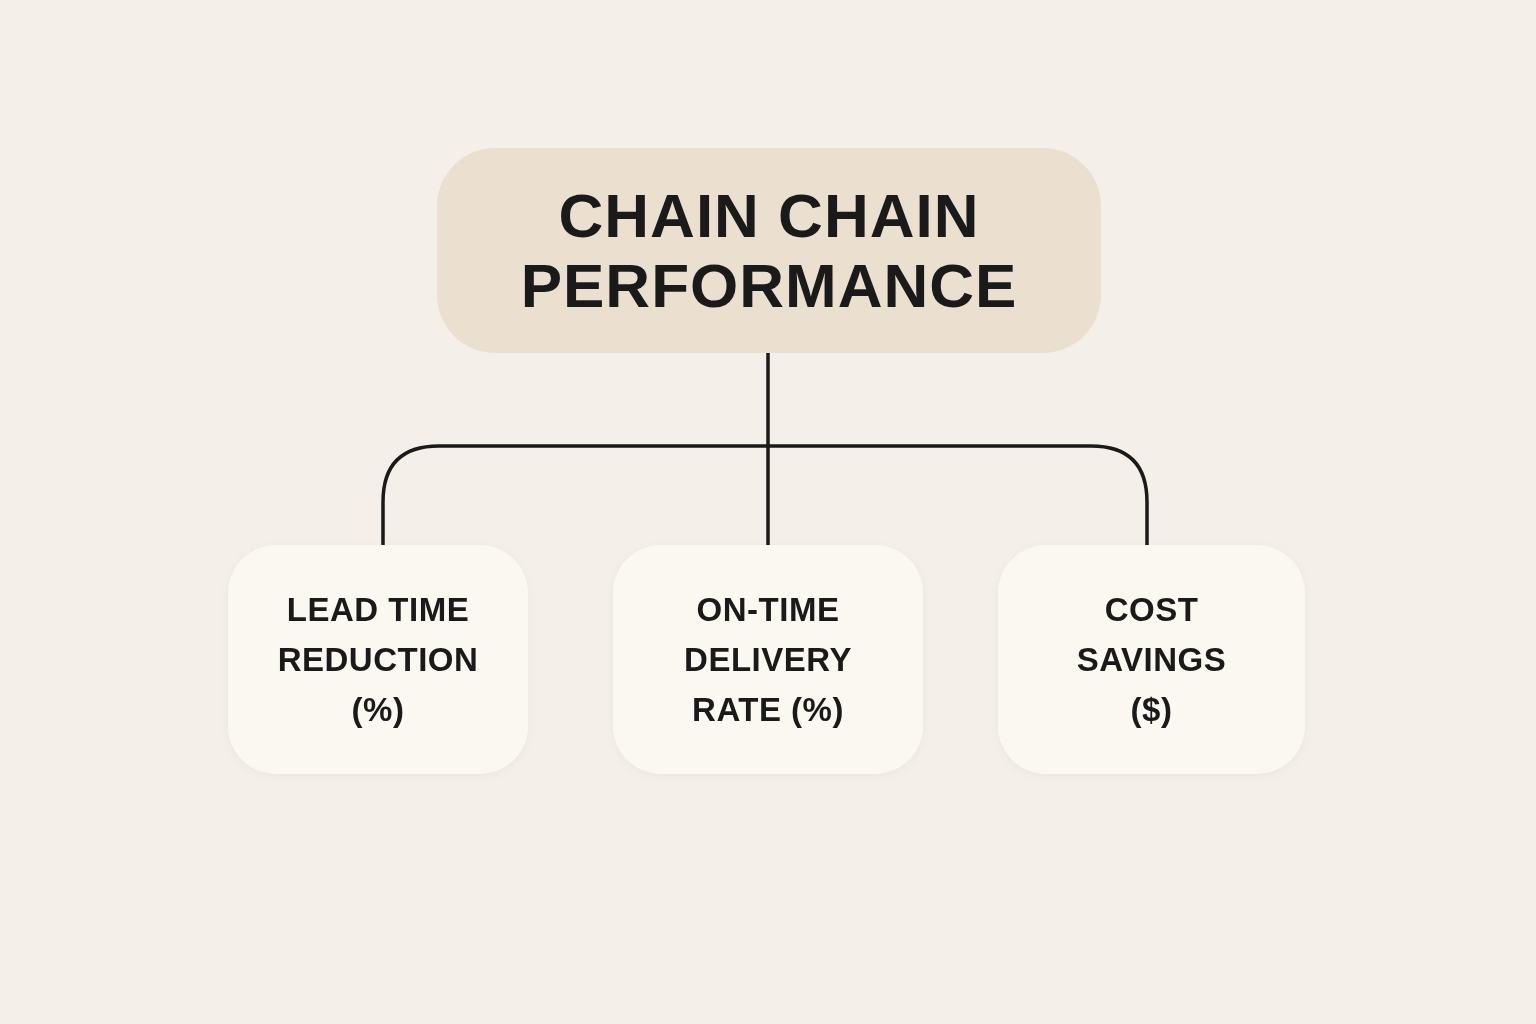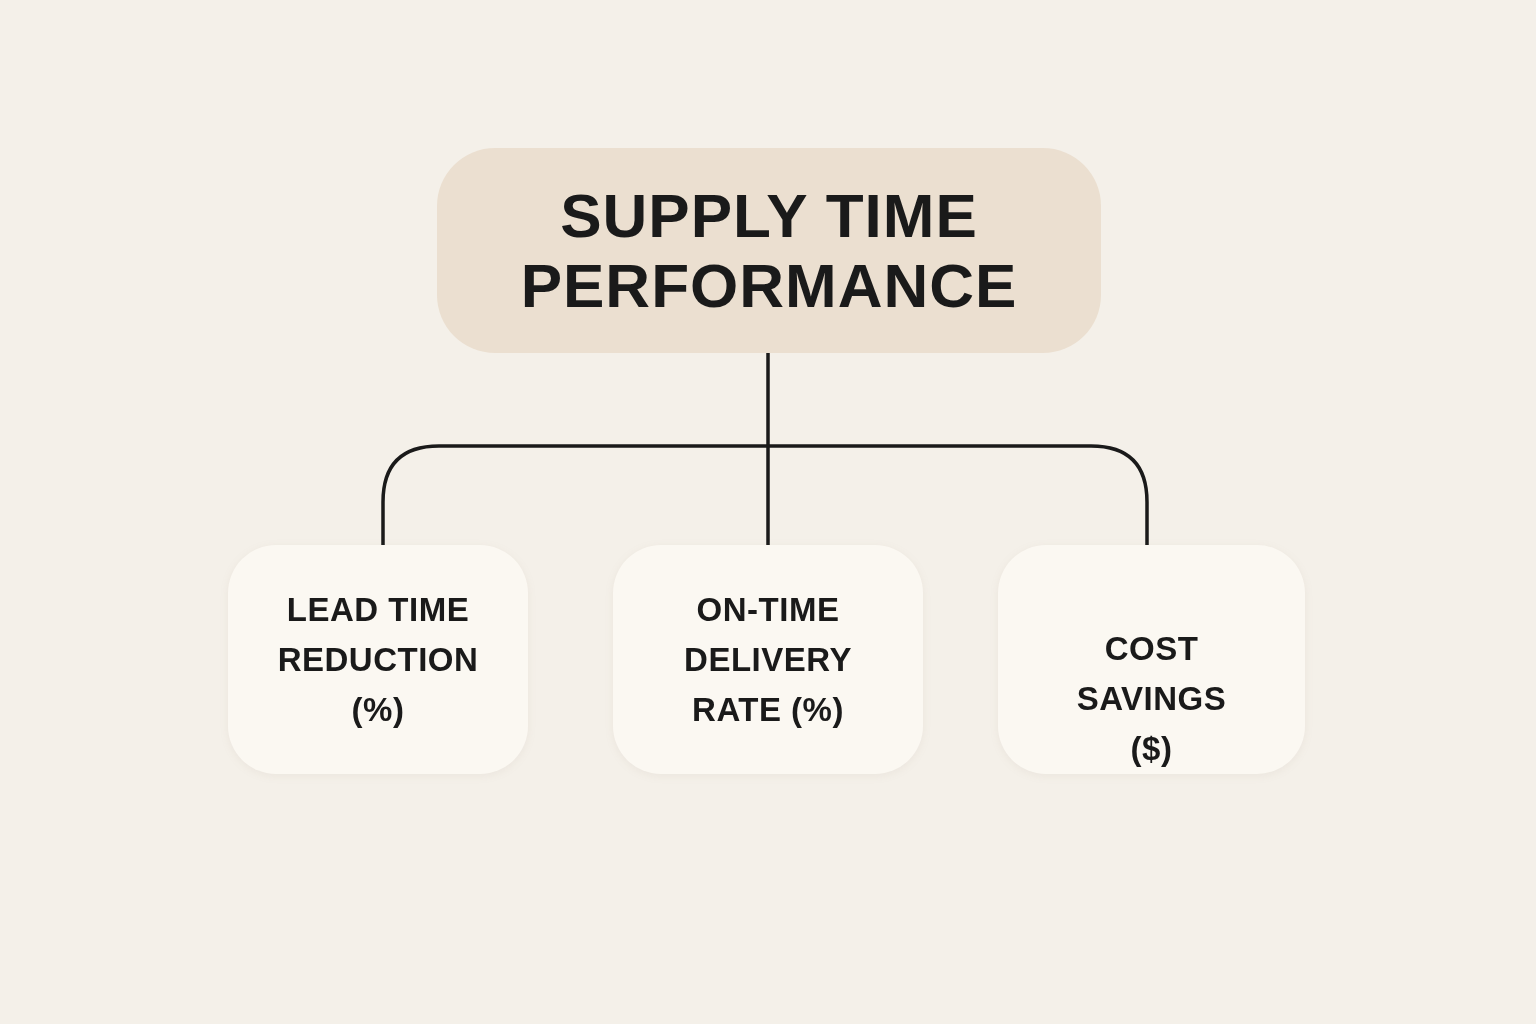--- a/index.html
+++ b/index.html
@@ -46,41 +46,41 @@
     border-radius:48px;
     box-shadow:0 2px 8px rgba(170,150,125,0.10);
   }
   .child-node .label{
     font-size:33px;
     line-height:50px;
     letter-spacing:0.5px;
   }
   .child-node.c0{left:228px;width:300px;}
   .child-node.c1{left:613px;width:310px;}
-  .child-node.c2{left:998px;width:307px;align-items:flex-end;}
+  .child-node.c2{left:998px;width:307px;}
   svg.connectors{position:absolute;inset:0;pointer-events:none;}
   svg.connectors path{
     fill:none;
     stroke:var(--connector);
     stroke-width:3.5;
   }
 </style>
 </head>
 <body>
 
 <div class="canvas">
 
   <svg class="connectors" width="1536" height="1024" viewBox="0 0 1536 1024">
     <path d="M 768 353 L 768 545"></path>
     <path d="M 768 446 L 439 446 Q 383 446 383 502 L 383 545"></path>
     <path d="M 768 446 L 1091 446 Q 1147 446 1147 502 L 1147 545"></path>
   </svg>
 
   <div class="node root-node">
-    <div class="label">SUPPLY TIME
+    <div class="label">CHAIN CHAIN
 PERFORMANCE</div>
   </div>
 
   <div class="node child-node c0">
     <div class="label">LEAD TIME
 REDUCTION
 (%)</div>
   </div>
 
   <div class="node child-node c1">

